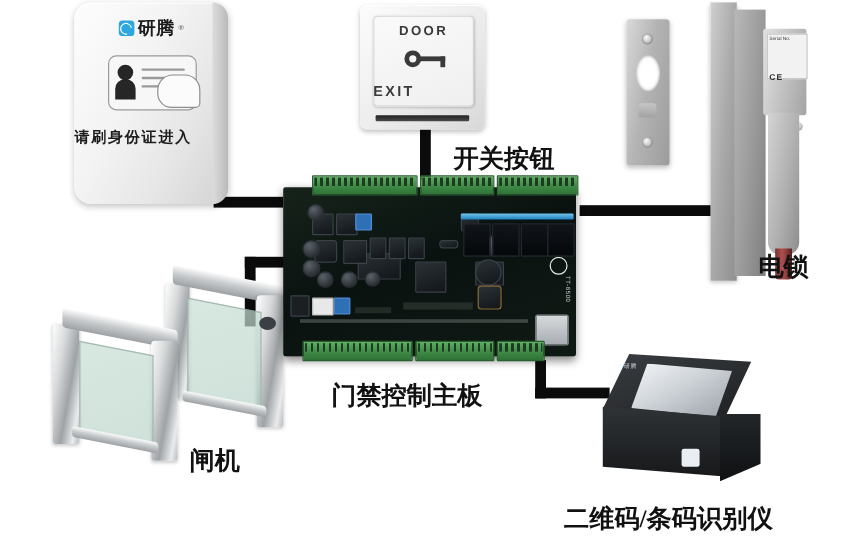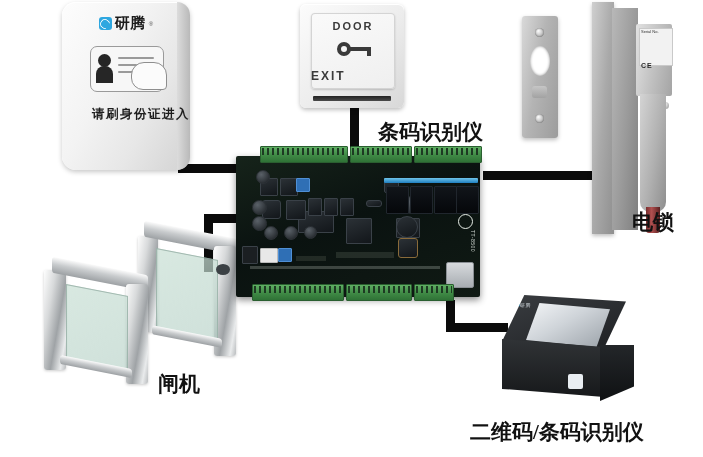--- a/index.html
+++ b/index.html
@@ -31,21 +31,21 @@
   .cardicon{position:absolute;left:28px;top:44px;width:72px;height:44px;
      border:1.6px solid #9a9a9a;border-radius:7px;background:#f7f7f7;}
   .cardicon .head{position:absolute;left:7px;top:7px;width:13px;height:13px;border-radius:50%;background:#262626;}
   .cardicon .body{position:absolute;left:5px;top:19px;width:17px;height:17px;border-radius:8px 8px 0 0;background:#262626;}
   .cardicon .ln{position:absolute;height:1.6px;background:#9a9a9a;border-radius:1px;}
   .cardicon .l1{left:27px;top:10px;width:36px;}
   .cardicon .l2{left:27px;top:17px;width:36px;}
   .cardicon .l3{left:27px;top:24px;width:22px;}
   .hand{position:absolute;left:40px;top:15px;width:34px;height:26px;
      border:1.6px solid #8e8e8e;border-radius:13px 13px 4px 12px;background:#fbfbfb;}
-  .idtxt-cn{position:absolute;left:0;right:0;top:104px;text-align:right;font-size:12.5px;
+  .idtxt-cn{position:absolute;left:0;right:15px;top:104px;text-align:left;font-size:12.5px;
      font-weight:bold;color:#1d1d1d;letter-spacing:1.5px;font-family:Liberation Mono, monospace;}
   .idtxt-en{position:absolute;left:0;right:0;top:122px;text-align:center;font-size:9.5px;
      color:#2a2a2a;font-family:"DejaVu Sans",sans-serif;}
 
   
   #exit-button{left:300px;top:4px;width:104px;height:104px;border-radius:6px;
      background:linear-gradient(135deg,#fcfcfc,#ececec 55%,#d8d8d8);
      box-shadow:0 2px 4px rgba(0,0,0,.25), inset 0 1px 0 #fff;}
   #exit-button .face{position:absolute;left:11px;top:9px;width:84px;height:76px;border-radius:4px;
      background:linear-gradient(160deg,#fafafa,#efefef);box-shadow:inset 0 0 0 1px #d4d4d4,0 1px 2px rgba(0,0,0,.18);}
@@ -187,21 +187,21 @@
       <div class="door-t">DOOR</div>
       <div class="keyicon">
         <div class="ring"></div>
           <div class="shaft"></div>
           <div class="t1"></div>
       </div>
       <div class="exit-t">EXIT</div>
     </div>
     <div class="slot"></div>
   </div>
-  <div class="lbl" style="left:378px;top:118px;font-size:21px;">条码识别仪</div>
+  <div class="lbl" style="left:378px;top:118px;font-size:21px;">开关按钮</div>
 
   <div class="abs" id="lock-strike">
     <div class="screw s1"></div>
     <div class="hole"></div>
     <div class="tab"></div>
     <div class="screw s2"></div>
   </div>
   <div class="abs" id="lock-body">
     <div class="faceplate"></div>
     <div class="mech"></div>
@@ -279,20 +279,21 @@
       <div class="rj45"></div>
     </div>
 
     <div class="term" style="left:32px;top:2px;width:88px;height:17px;"></div>
     <div class="term" style="left:122px;top:2px;width:62px;height:17px;"></div>
     <div class="term" style="left:186px;top:2px;width:68px;height:17px;"></div>
     <div class="term" style="left:24px;top:140px;width:92px;height:17px;"></div>
     <div class="term" style="left:118px;top:140px;width:66px;height:17px;"></div>
     <div class="term" style="left:186px;top:140px;width:40px;height:17px;"></div>
   </div>
+  <div class="lbl" style="left:276px;top:316px;font-size:21px;">门禁控制主板</div>
 
   <div class="abs" id="scanner">
     <div class="topface">
       <div class="sdot"></div>
       <div class="sbrand">研腾</div>
     </div>
     <div class="window"></div>
     <div class="front"></div>
     <div class="side"></div>
     <div class="badge"></div>

